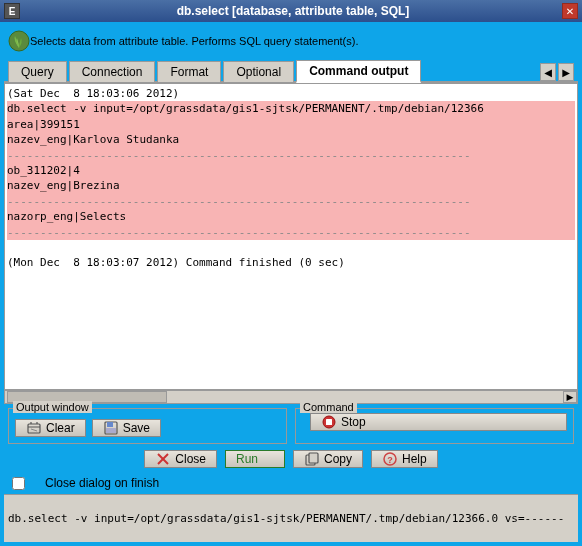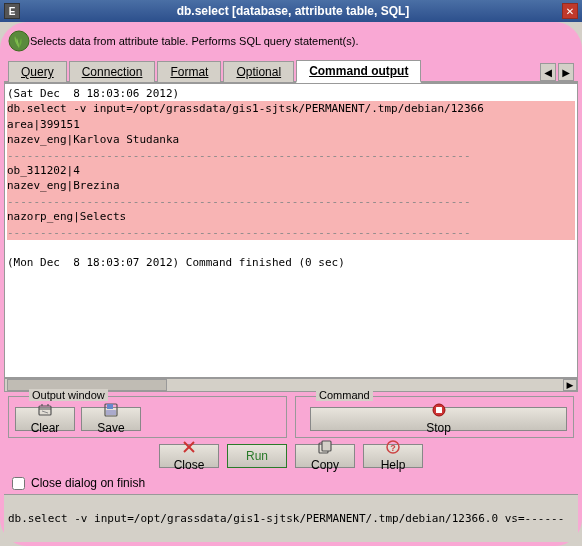--- a/index.html
+++ b/index.html
@@ -45,26 +45,25 @@
       background: #c0392b;
       border: 1px solid #922b21;
       color: white;
       font-size: 10px;
       display: flex; align-items: center; justify-content: center;
       cursor: pointer;
     }
 
     
     .main-container {
-      background: #f9a8d4;
+      background: #0ea5e9;
       padding: 4px;
       height: calc(546px - 22px);
       display: flex;
       flex-direction: column;
-      border-radius: 27px;
     }
 
     
     .info-bar {
       display: flex;
       align-items: center;
       padding: 4px 4px 6px 4px;
       font-size: 11px;
       color: #000;
     }
@@ -79,21 +78,20 @@
     .tab {
       padding: 3px 12px;
       border: 1px solid #999;
       border-bottom: none;
       background: #d4d0c8;
       cursor: pointer;
       font-size: 12px;
       margin-right: 2px;
       position: relative;
       bottom: -1px;
-      text-decoration: underline;
     }
     .tab.active {
       background: #ffffff;
       border-bottom: 2px solid white;
       font-weight: bold;
       z-index: 1;
       bottom: -2px;
     }
     .tab-nav-btns {
       margin-left: auto;
@@ -178,60 +176,58 @@
 
     .group-box {
       border: 1px solid #999;
       padding: 4px 6px 6px 6px;
       position: relative;
       flex: 1;
     }
     .group-box-label {
       position: absolute;
       top: -8px;
-      left: 20px;
+      left: 4px;
       background: #d4d0c8;
       padding: 0 3px;
       font-size: 11px;
       text-align: center;
     }
 
     .btn {
       display: inline-flex;
       align-items: center;
-      justify-content: center;
       gap: 4px;
       padding: 3px 10px;
       border: 1px solid #888;
       background: linear-gradient(to bottom, #e8e4dc, #c8c4bc);
       cursor: pointer;
       font-size: 12px;
       min-width: 60px;
-      height: 24px;
-      flex-direction: column;
+      height: 18px;
     }
     .btn-icon {
       width: 16px;
       height: 16px;
       display: inline-flex;
       align-items: center;
       justify-content: center;
     }
 
     .buttons-row {
       display: flex;
       justify-content: center;
       gap: 8px;
       padding: 2px;
     }
 
     .checkbox-row {
       display: flex;
       align-items: center;
-      gap: 6px;
+      gap: 20px;
       padding: 2px 4px;
     }
 
     .status-bar {
       background: #d4d0c8;
       border-top: 1px solid #999;
       padding: 17px 4px;
       font-size: 11px;
       font-family: monospace;
       white-space: nowrap;
@@ -333,21 +329,21 @@
                 <rect x="2" y="7" width="10" height="5" rx="0.5" fill="#aac"></rect>
               </svg>
             </span>
             <span>Save</span>
           </button>
         </div>
       </div>
 
       <div class="group-box">
         <span class="group-box-label">Command</span>
-        <div style="display:flex; margin-top:6px;padding-left:8px;">
+        <div style="display:flex; padding-left:8px;">
           <button class="btn" style="width:100%;">
             <span class="btn-icon stop-btn-red">
               <svg width="14" height="14" viewBox="0 0 14 14">
                 <circle cx="7" cy="7" r="6" fill="#cc3333" stroke="#991111" stroke-width="1"></circle>
                 <rect x="4" y="4" width="6" height="6" fill="white" rx="0.5"></rect>
               </svg>
             </span>
             <span>Stop</span>
           </button>
         </div>

